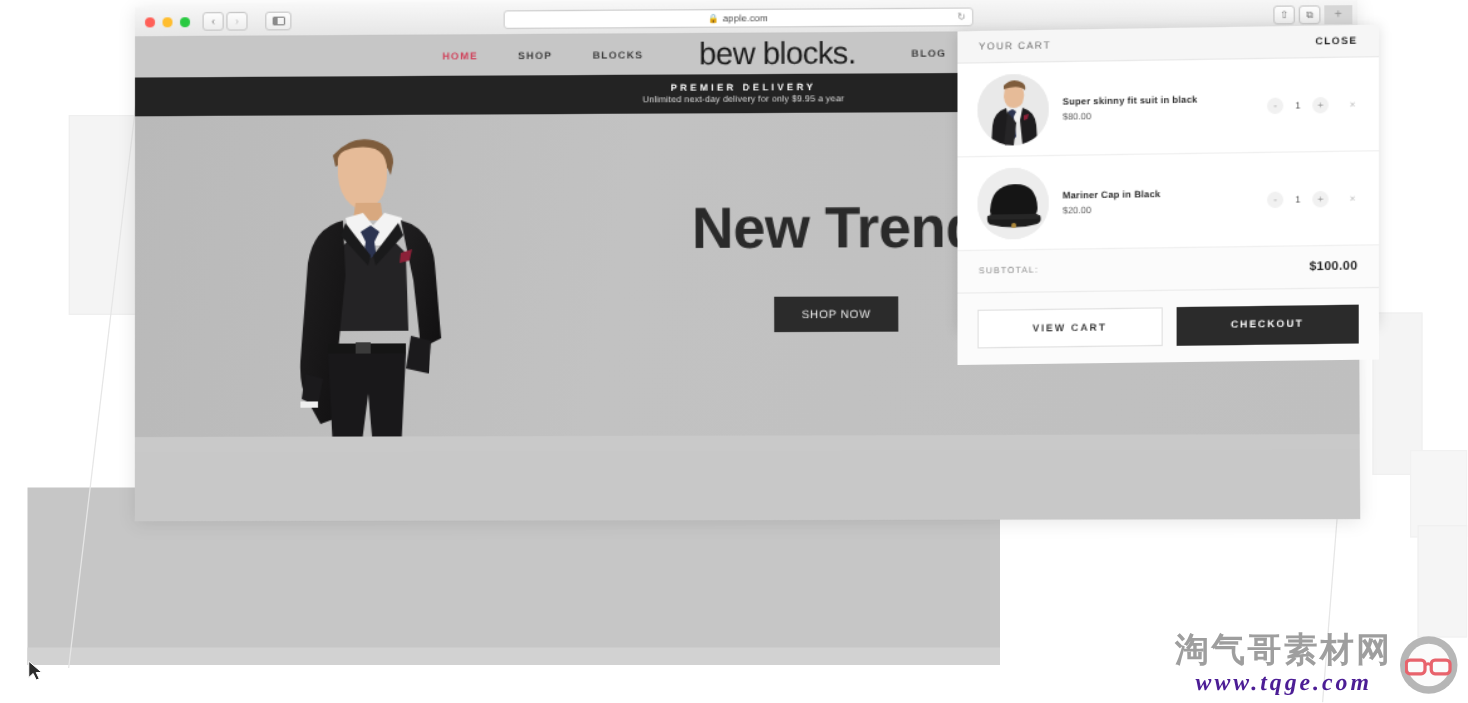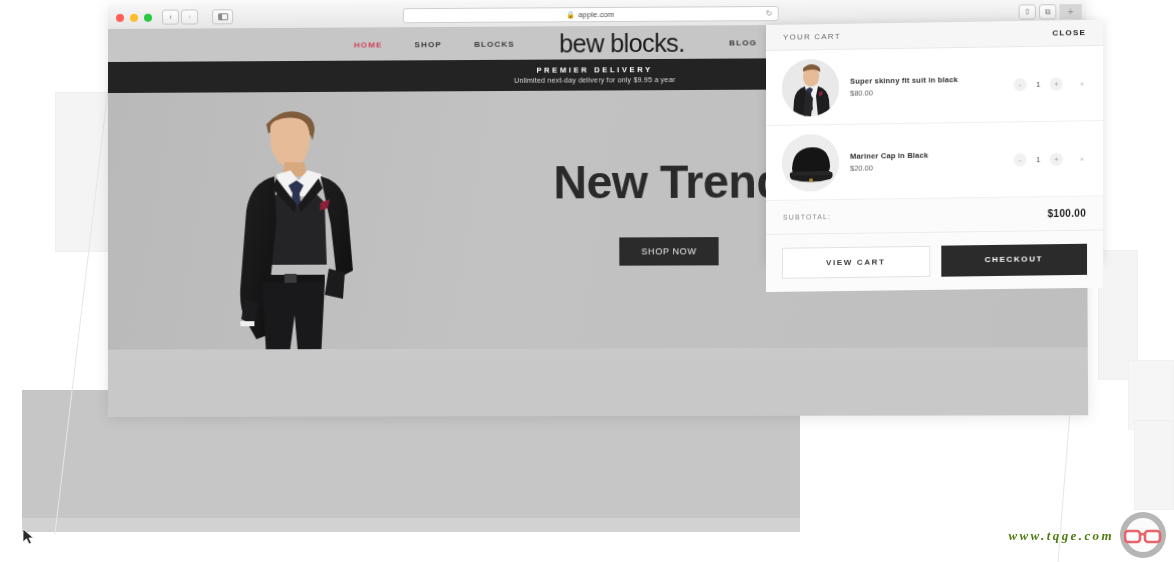--- a/index.html
+++ b/index.html
@@ -219,21 +219,21 @@
     position: absolute; right: 8px; bottom: 4px;
     display: flex; align-items: center; gap: 6px;
   }
   .wm-text { text-align: center; }
   .wm-cn {
     font-size: 27px; font-weight: 700; color: #9e9e9e;
     letter-spacing: 2px; line-height: 1.05;
     font-family: "DejaVu Sans", sans-serif;
   }
   .wm-url {
-    font-size: 13px; color: #4d7c0f; letter-spacing: 2.4px;
+    font-size: 19px; color: #4c1d95; letter-spacing: 2.4px;
     font-family: "Liberation Serif", serif; font-style: italic; font-weight: 700;
     margin-top: 1px;
   }
   .wm-logo {
     width: 46px; height: 46px; border-radius: 50%;
     background: #b6b6b6;
     display: flex; align-items: center; justify-content: center;
     position: relative;
   }
   .wm-logo .inner {
@@ -433,20 +433,21 @@
 
     </div>
   </div>
 
   <svg id="cursor" width="14" height="18" viewBox="0 0 14 18">
     <path d="M1 1 L1 14 L4.5 10.8 L7 16 L9.4 15 L7 10 L11.5 10 Z" fill="#2b2b2b" stroke="#fff" stroke-width="0.8"></path>
   </svg>
 
   <div id="watermark">
     <div class="wm-text">
+      <div class="wm-cn">淘气哥素材网</div>
       <div class="wm-url">www.tqge.com</div>
     </div>
     <div class="wm-logo">
       <div class="inner"></div>
       <svg width="38" height="16" viewBox="0 0 38 16" style="position:absolute;left:4px;top:16px;">
         <rect x="1" y="3" width="15" height="11" rx="3" fill="none" stroke="#e8636c" stroke-width="2.6"></rect>
         <rect x="21" y="3" width="15" height="11" rx="3" fill="none" stroke="#e8636c" stroke-width="2.6"></rect>
         <path d="M16 7 q2.5 -2 5 0" fill="none" stroke="#e8636c" stroke-width="2.4"></path>
       </svg>
     </div>

